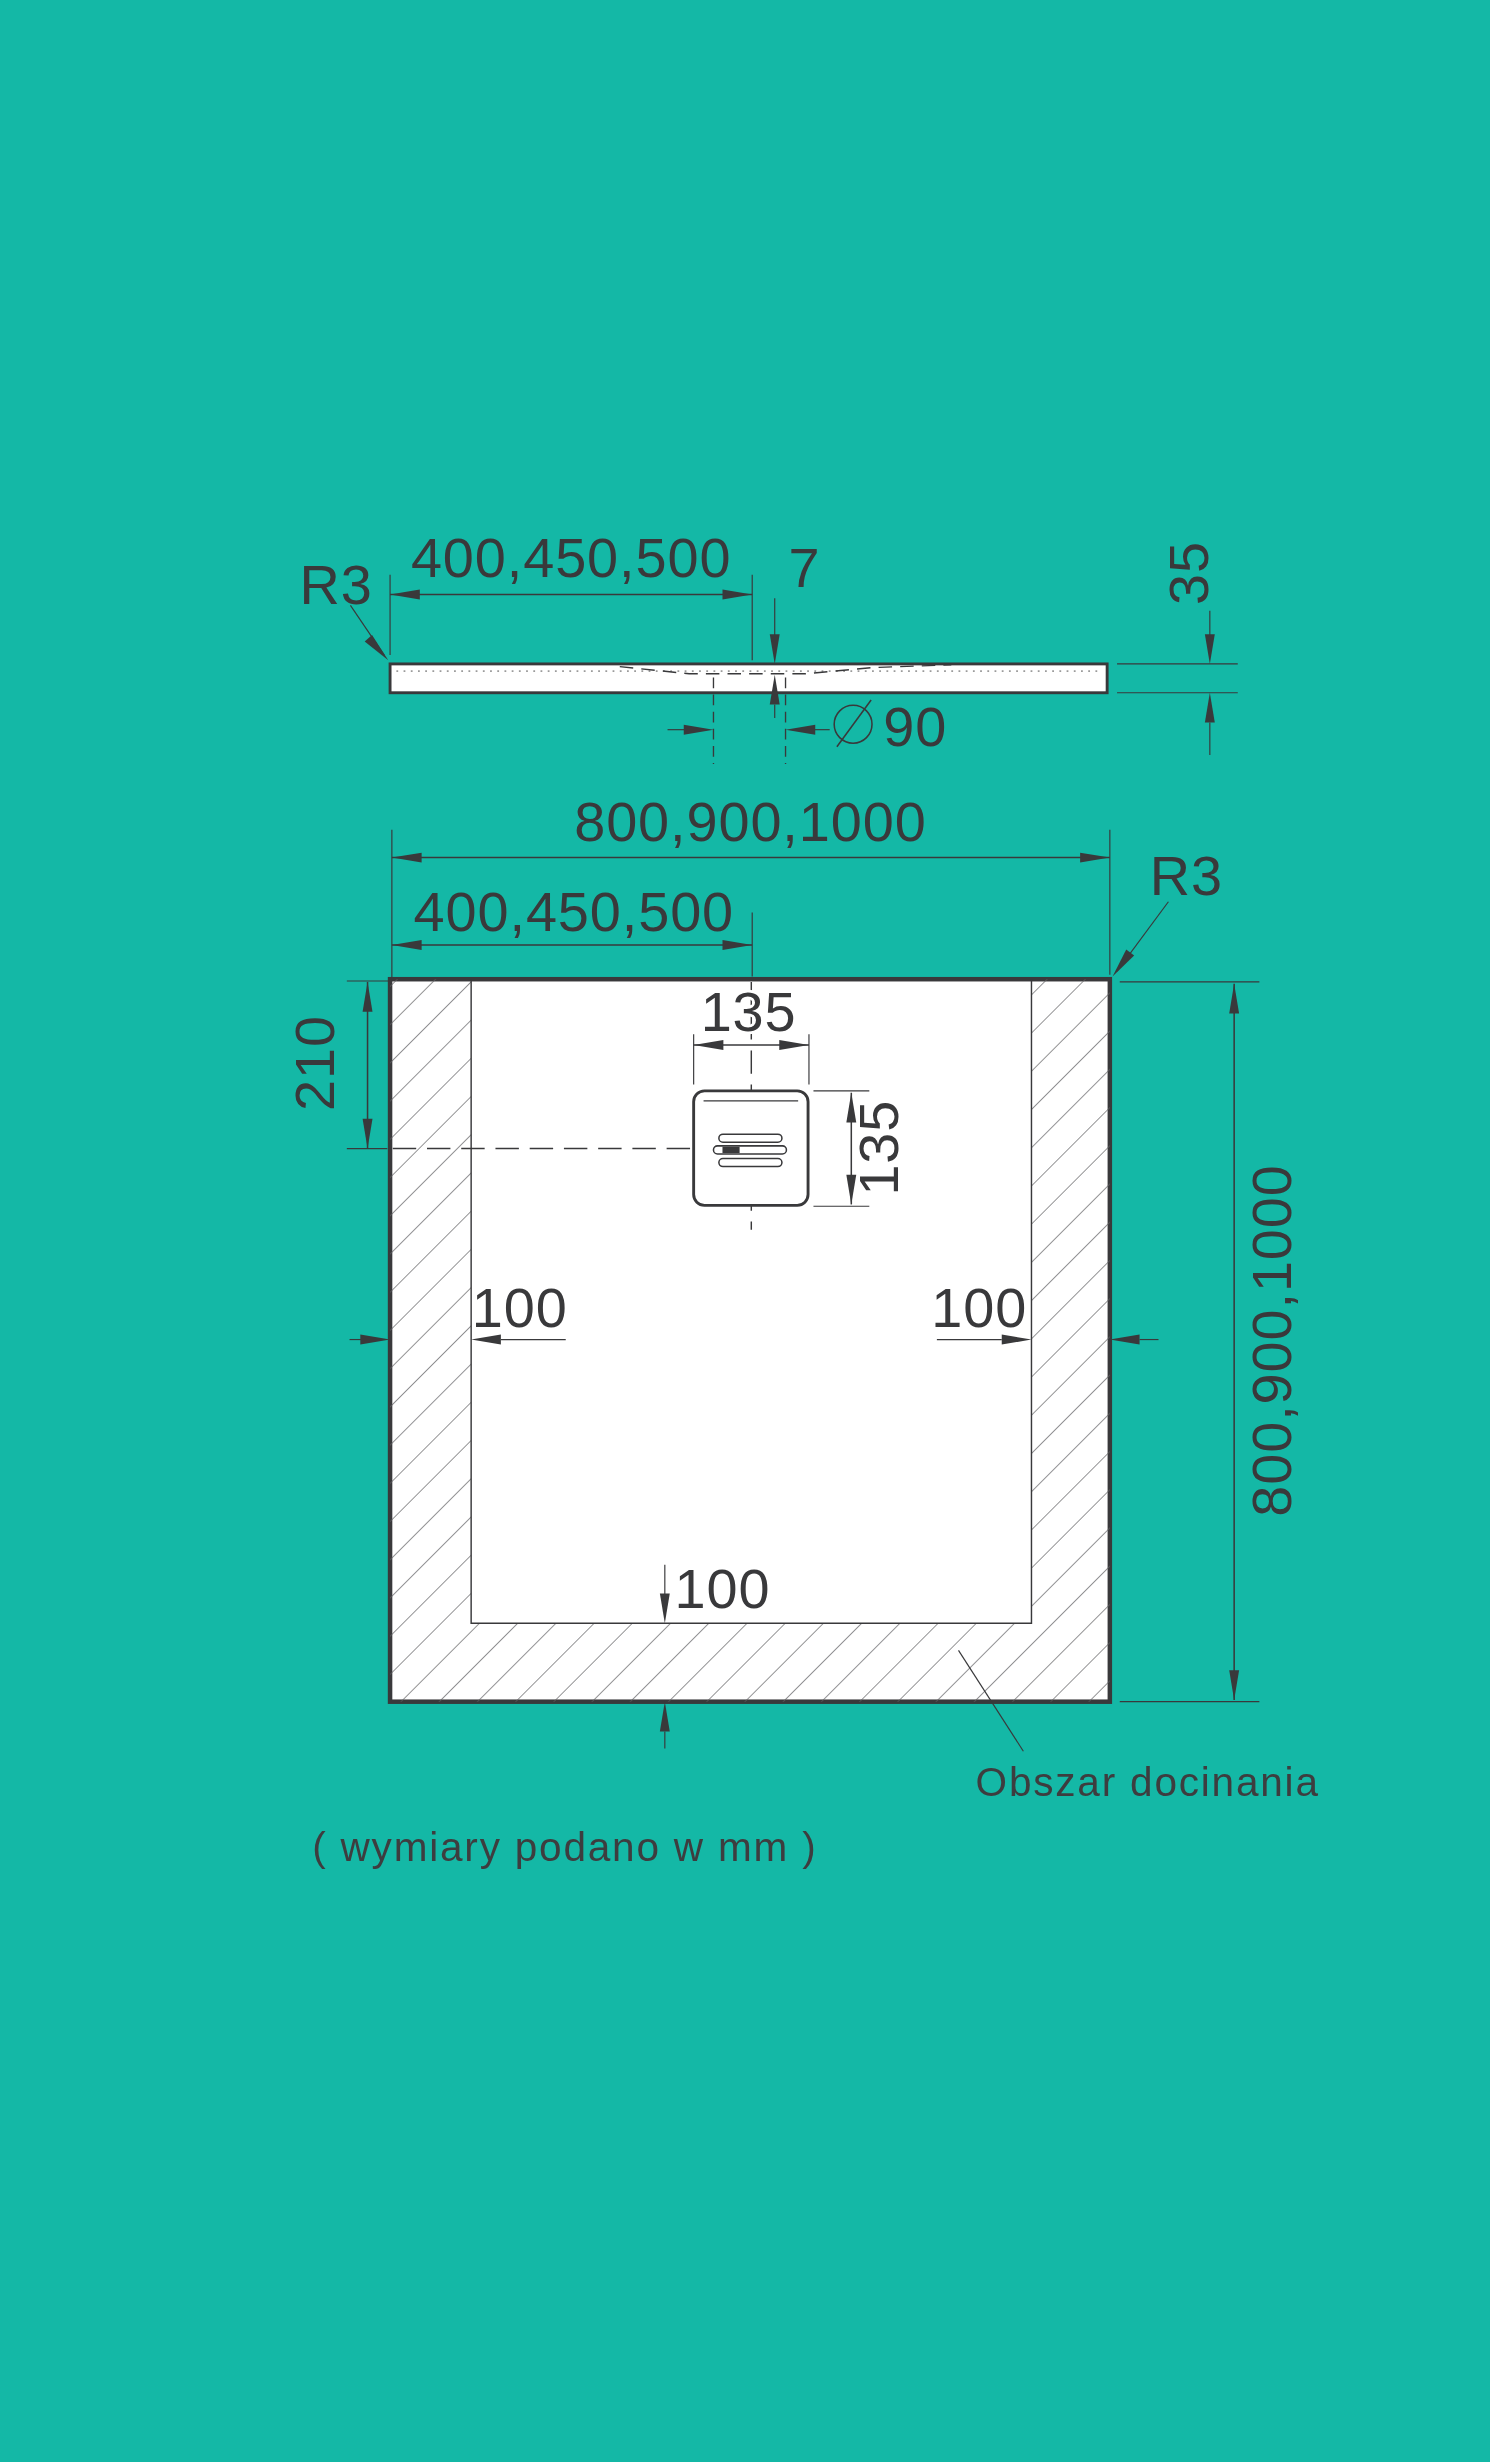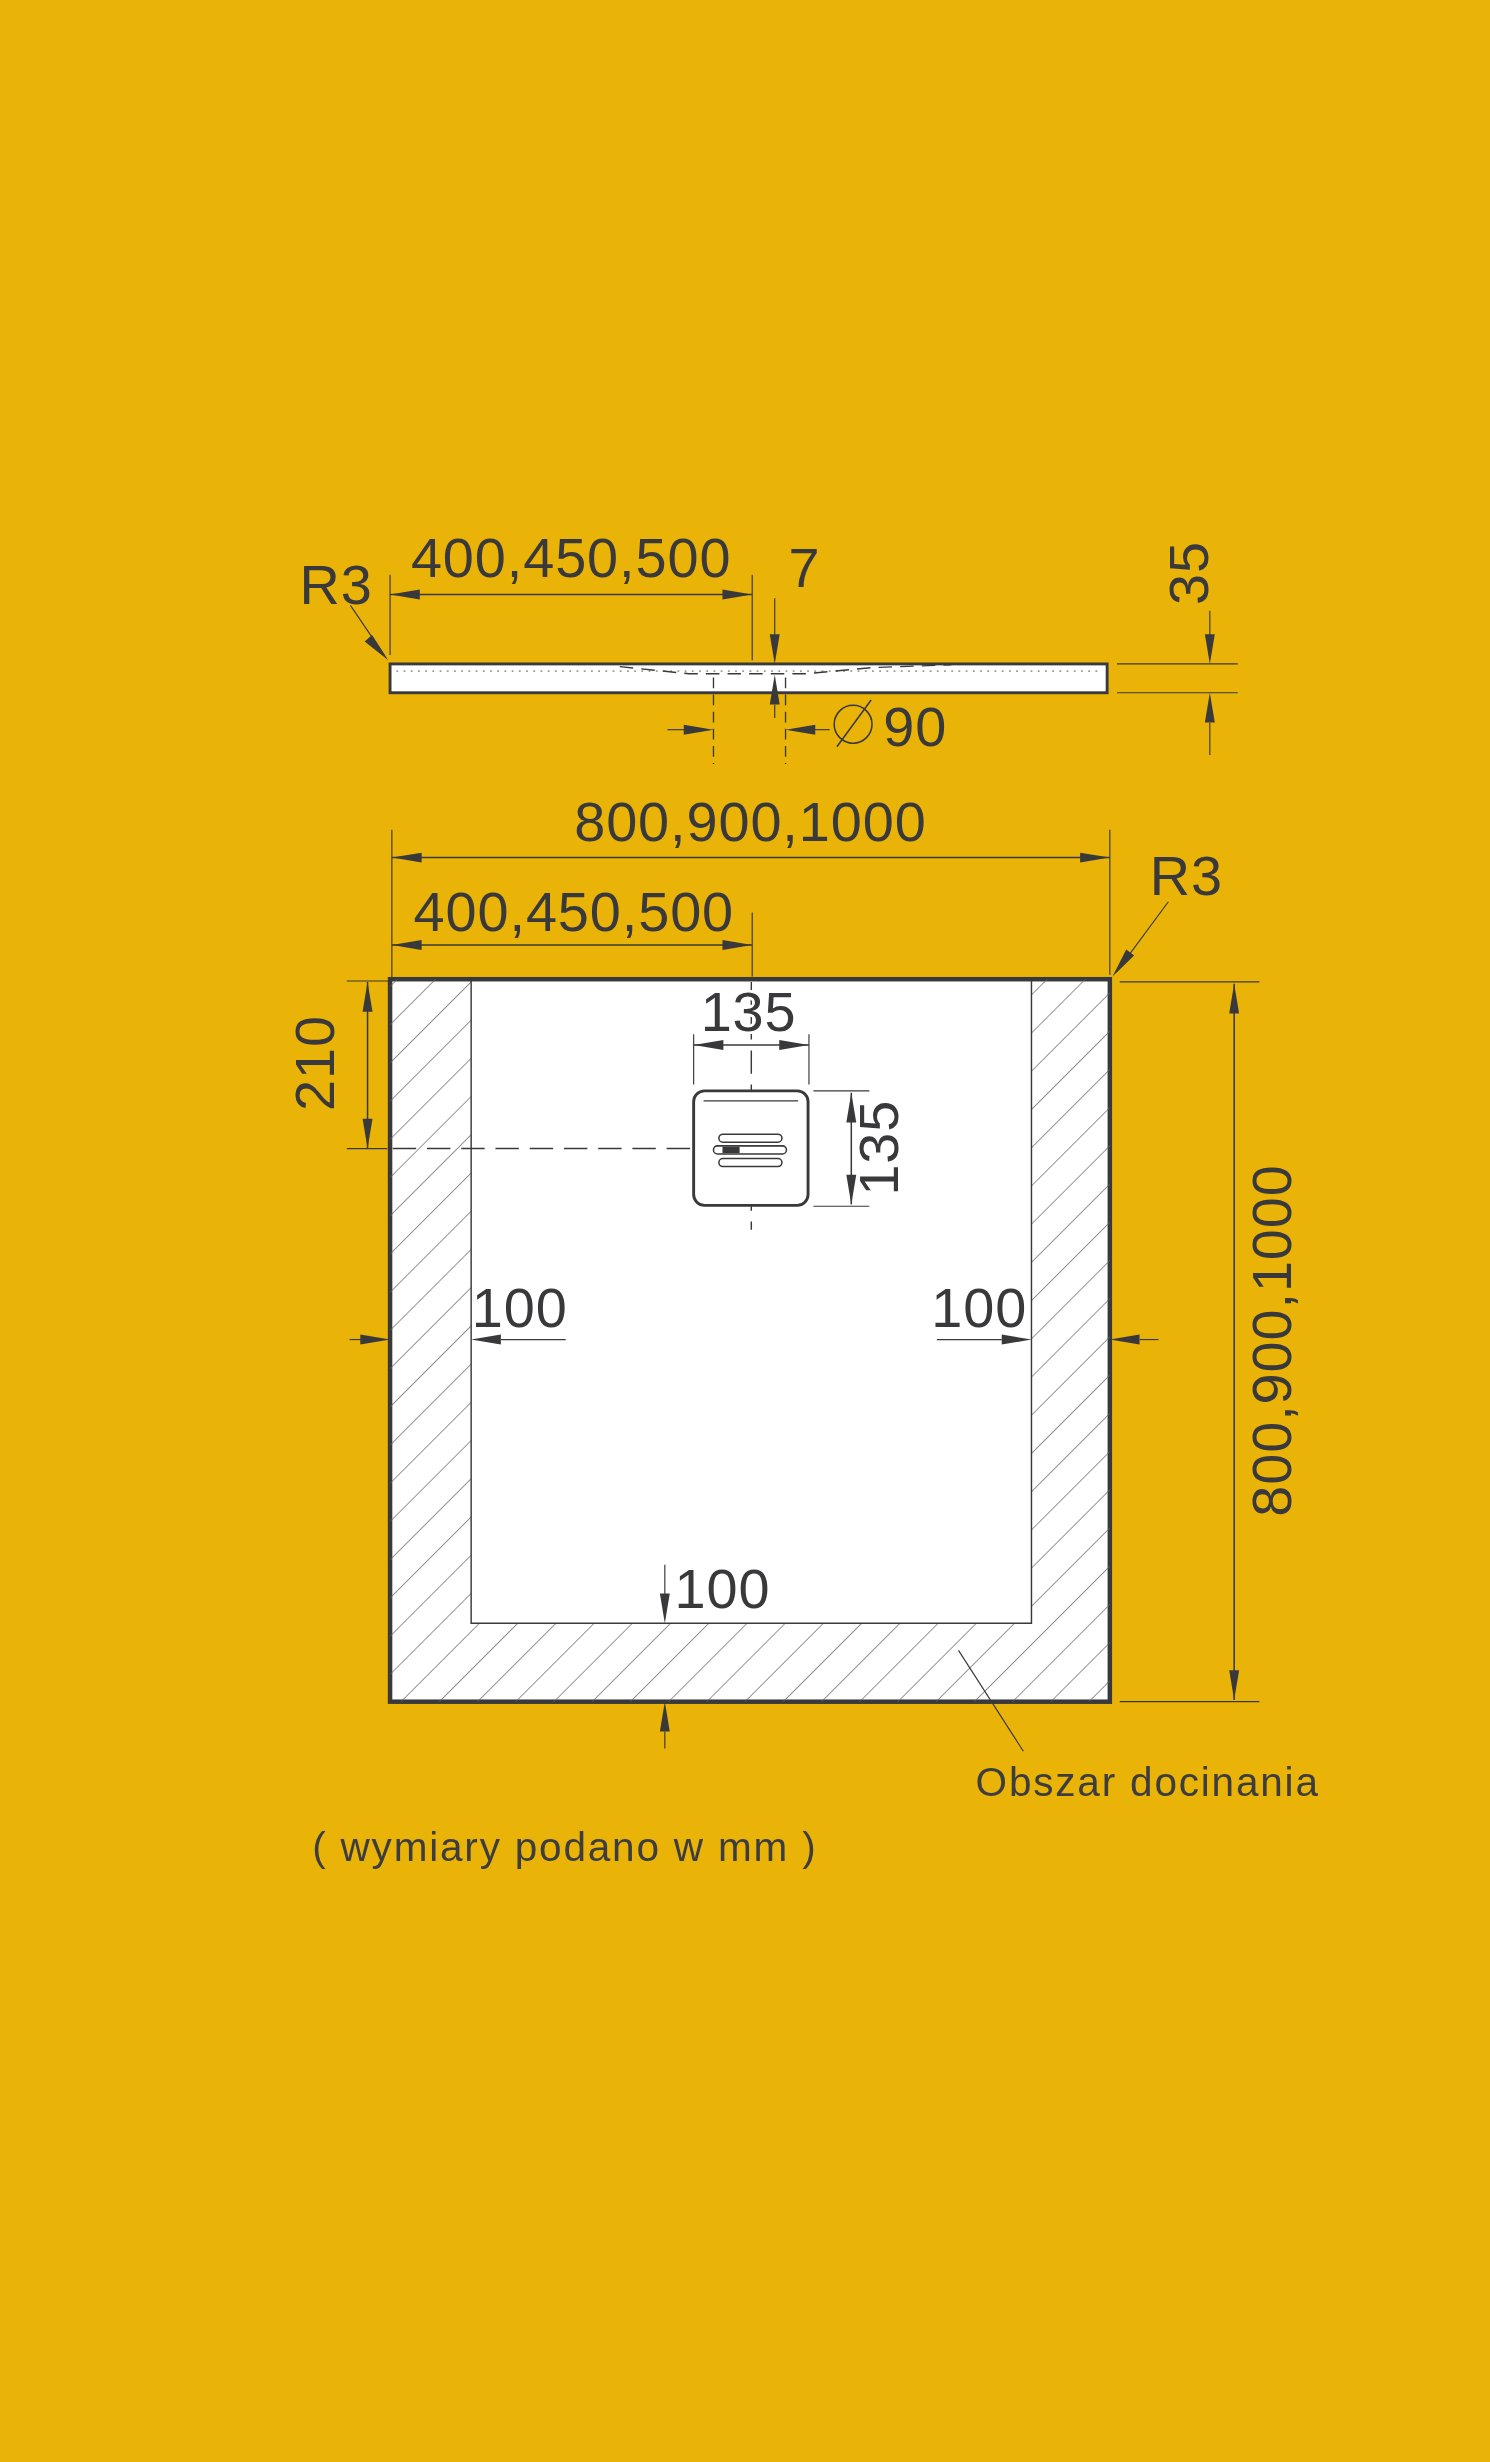--- a/index.html
+++ b/index.html
@@ -1,16 +1,16 @@
 <!DOCTYPE html>
 <html style="font-size:14.4px"><head>
 <meta charset="utf-8">
 <style>
   html,body{margin:0;padding:0;background:#ffffff;}
-  .stage{position:relative;width:1490px;height:2462px;background:#eab308;overflow:hidden;}
+  .stage{position:relative;width:1490px;height:2462px;background:#14b8a6;overflow:hidden;}
   svg{position:absolute;left:0;top:0;}
   .ln{stroke:#39393b;stroke-width:1.7;fill:none;stroke-linecap:butt;}
   .thin{stroke-width:1.3;}
   .med{stroke-width:3.2;}
   .thick{stroke-width:5;}
   .arr{fill:#39393b;stroke:none;}
   .dash-center{stroke-dasharray:26 12;stroke-width:1.6;}
   .dash-ext{stroke-dasharray:12 7;stroke-width:1.5;}
   .dash-recess{stroke-dasharray:15 9;stroke-width:1.6;}
   .texture{stroke:#9b9b9b;stroke-width:2;stroke-dasharray:2 6;}

